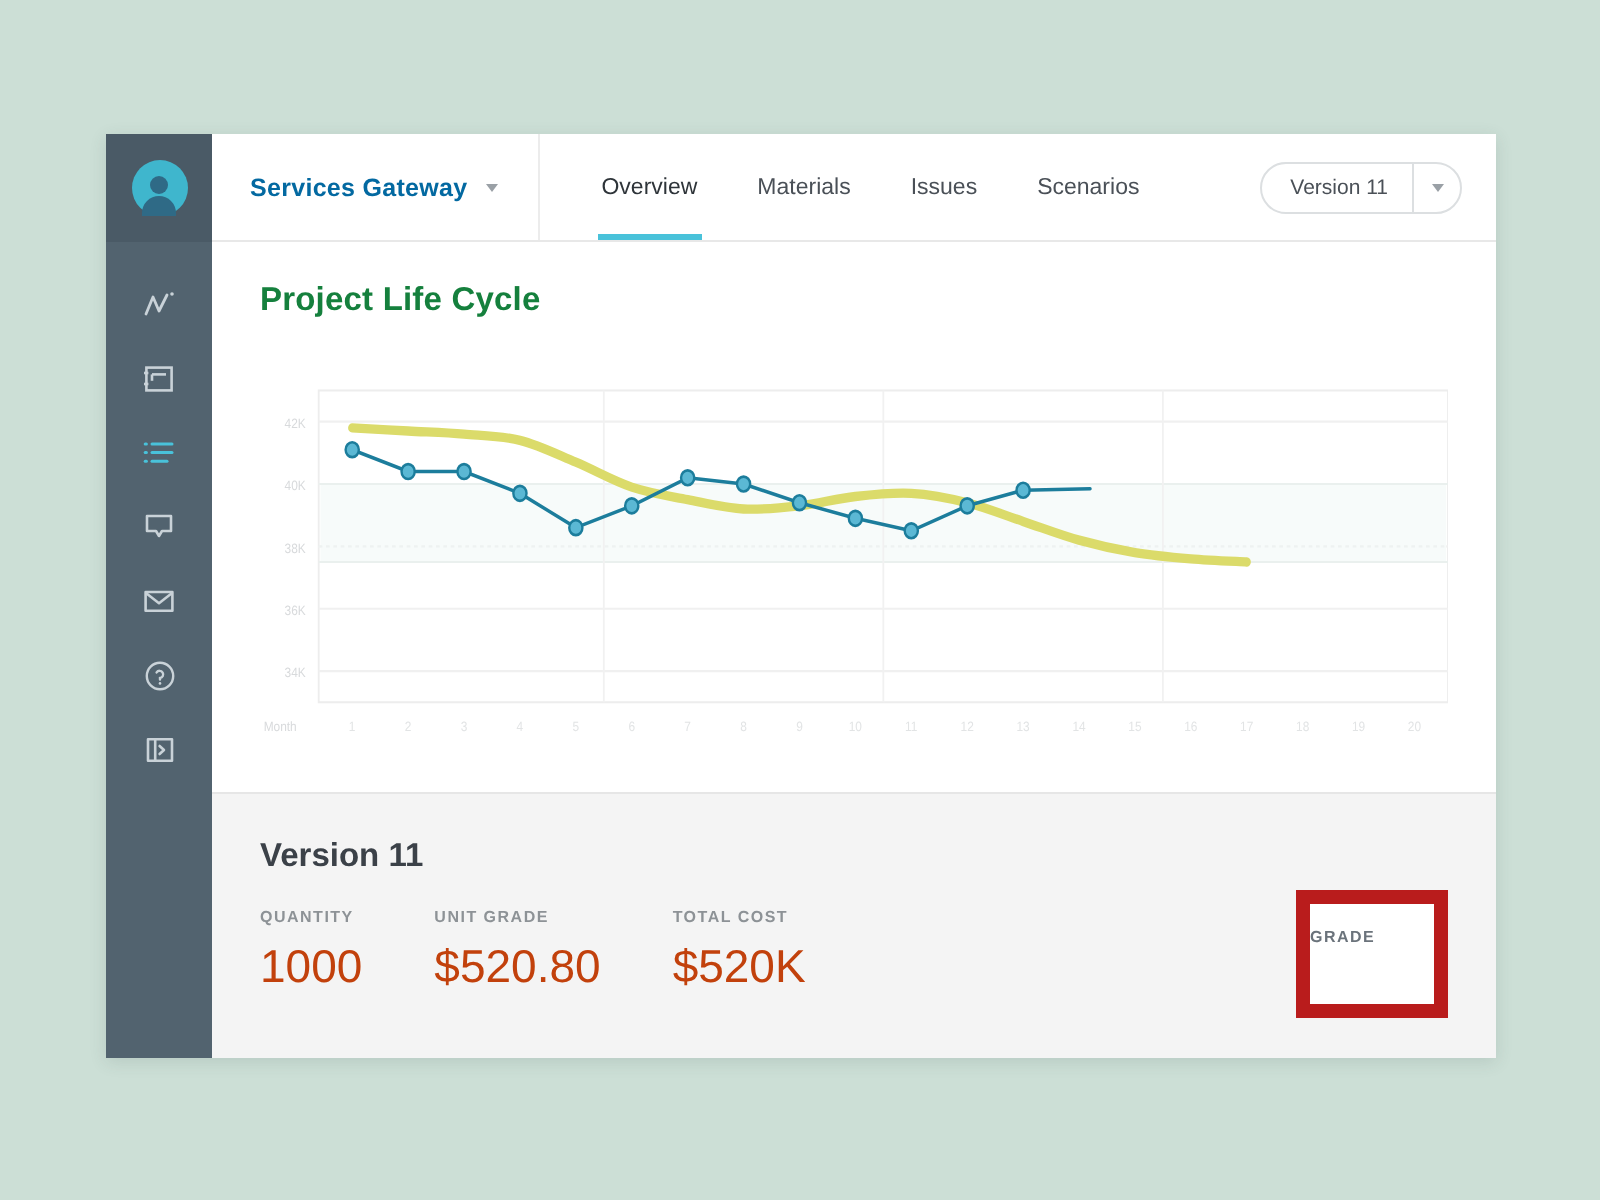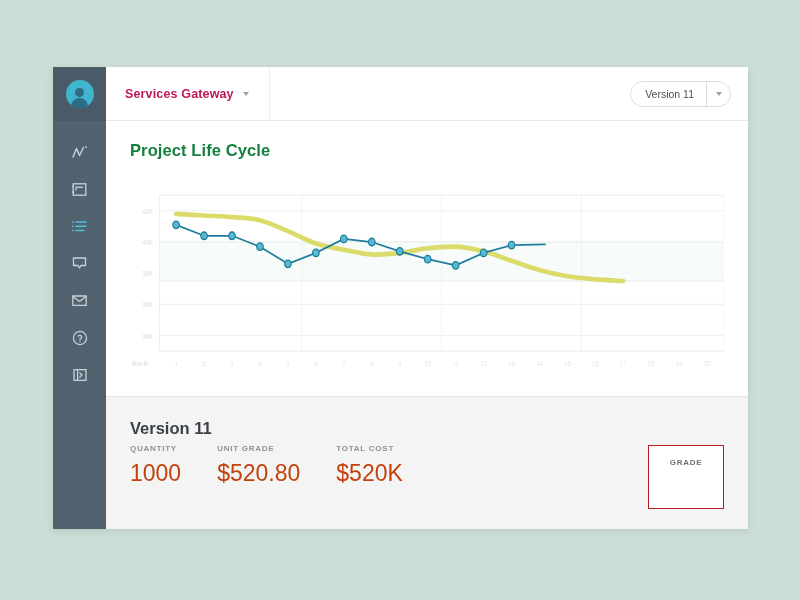--- a/index.html
+++ b/index.html
@@ -100,21 +100,21 @@
     display: flex;
     align-items: center;
     padding: 0 20px 0 19px;
     border-right: 1px solid #ececec;
     cursor: pointer;
     gap: 9px;
   }
   #project-title {
     font-size: 12.5px;
     font-weight: bold;
-    color: #be185d;
+    color: #0369a1;
     letter-spacing: .15px;
   }
   .caret-down {
     width: 0; height: 0;
     border-left: 3.5px solid transparent;
     border-right: 3.5px solid transparent;
     border-top: 4px solid #9aa0a6;
   }
   #tabs {
     display: flex;
@@ -212,21 +212,21 @@
     padding: 22px 24px 0 24px;
     position: relative;
   }
   #summary-title {
     font-size: 16.5px;
     font-weight: bold;
     color: #3b4148;
   }
   #metrics {
     display: flex;
-    margin-top: 6px;
+    margin-top: 16px;
     align-items: flex-end;
   }
   .metric { margin-right: 36px; }
   .metric-label {
     font-size: 8px;
     letter-spacing: .75px;
     color: #8d9296;
     font-weight: bold;
   }
   .metric-value {
@@ -236,23 +236,22 @@
     font-weight: normal;
     white-space: nowrap;
   }
   #grade-card {
     position: absolute;
     right: 24px;
     top: 48px;
     width: 76px;
     height: 64px;
     background: #ffffff;
-    border: 1px solid #b91c1c;
-    display: flex;
-    justify-content: center;
+    border: 7px solid #b91c1c;
+    display: flex;
     padding-top: 12px;
   }
   #grade-label {
     font-size: 8px;
     letter-spacing: .75px;
     font-weight: bold;
     color: #6b737b;
   }
 </style>
 </head>
@@ -345,20 +344,34 @@
 
   <div id="main">
 
     <div id="topbar">
 
       <div id="project-selector">
         <span id="project-title">Services Gateway</span>
         <span class="caret-down"></span>
       </div>
 
+      <div id="tabs">
+        <div class="tab active">
+          <span>Overview</span>
+        </div>
+        <div class="tab">
+          <span>Materials</span>
+        </div>
+        <div class="tab">
+          <span>Issues</span>
+        </div>
+        <div class="tab">
+          <span>Scenarios</span>
+        </div>
+      </div>
 
       <div id="version-pill">
         <div id="version-pill-label">Version 11</div>
         <div id="version-pill-caret">
           <span class="caret-down"></span>
         </div>
       </div>
     </div>
 
     <div id="chart-section">

